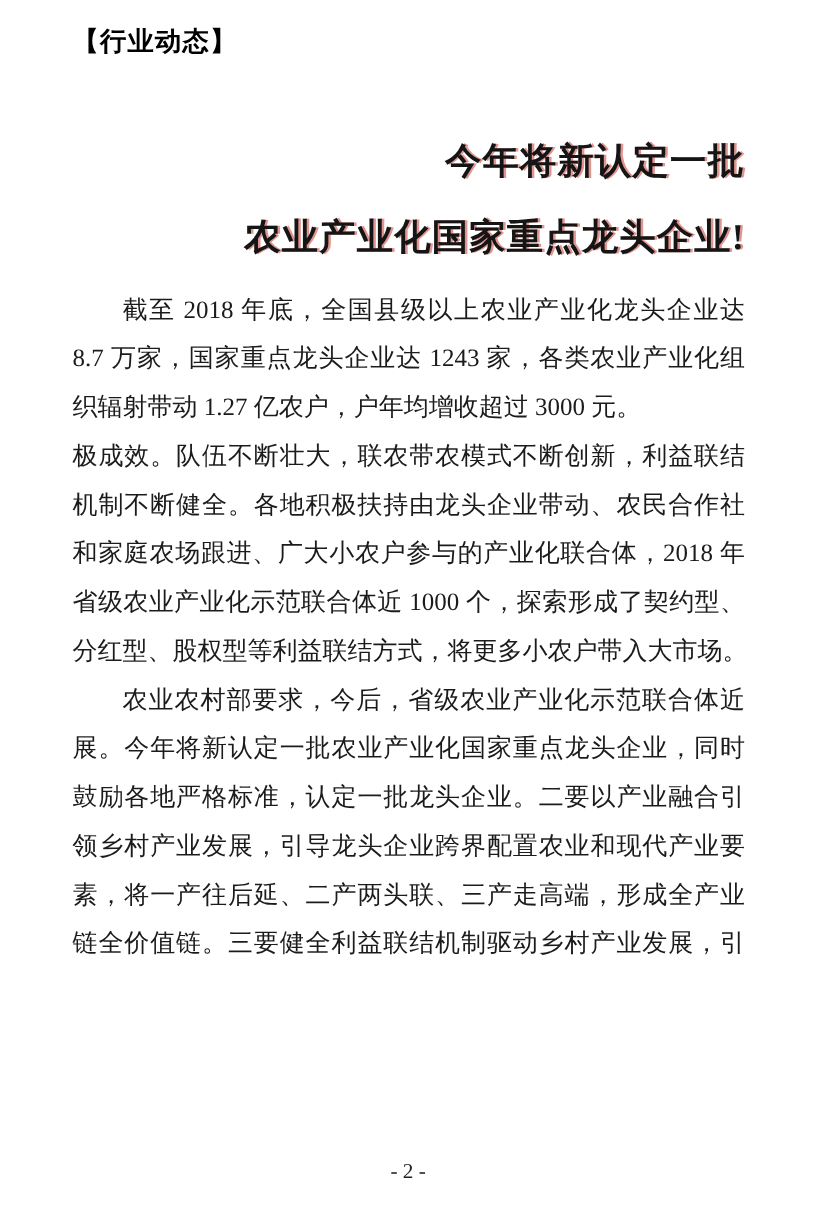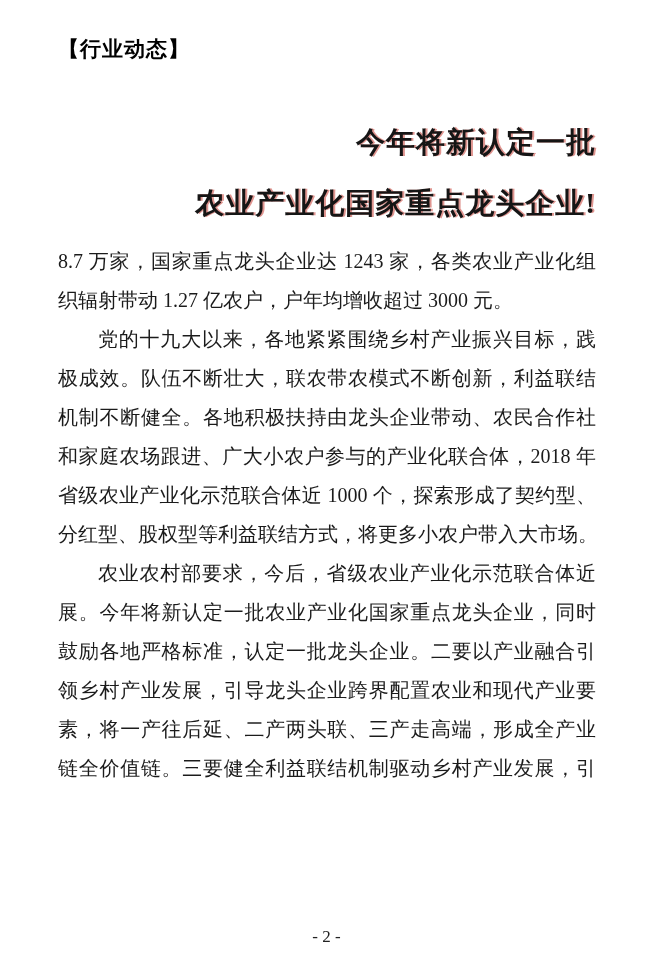--- a/index.html
+++ b/index.html
@@ -13,22 +13,22 @@
   body{font-family:"Liberation Serif","DejaVu Serif",serif;}
   .page{
     position:relative;
     width:653px;height:969px;
     margin:0 auto;
     background:var(--bg);
     padding:0 57px 0 58px;
     overflow:hidden;
   }
   .header{
-    margin-top:36px;
-    font-family:Liberation Sans, sans-serif;
+    margin-top:23px;
+    font-family:Liberation Mono, monospace;
     font-weight:bold;
     font-size:21px;
     line-height:26px;
     color:#000;
     letter-spacing:1px;
   }
   .title{
     margin-top:50px;
     text-align:right;
     font-weight:bold;
@@ -72,23 +72,23 @@
 <div class="page">
 
   <div class="header">【行业动态】</div>
 
   <h1 class="title">
     <span class="title-line">今年将新认定一批</span>
     <span class="title-line">农业产业化国家重点龙头企业!</span>
   </h1>
 
   <div class="body" id="article-body">
+      <div class="line indent">截至 2018 年底，全国县级以上农业产业化龙头企业达</div>
       <div class="line">8.7 万家，国家重点龙头企业达 1243 家，各类农业产业化组</div>
       <div class="line para-end">织辐射带动 1.27 亿农户，户年均增收超过 3000 元。</div>
-      <div class="line indent">党的十九大以来，各地紧紧围绕乡村产业振兴目标，践</div>
       <div class="line">极成效。队伍不断壮大，联农带农模式不断创新，利益联结</div>
       <div class="line">机制不断健全。各地积极扶持由龙头企业带动、农民合作社</div>
       <div class="line">和家庭农场跟进、广大小农户参与的产业化联合体，2018 年</div>
       <div class="line">省级农业产业化示范联合体近 1000 个，探索形成了契约型、</div>
       <div class="line para-end">分红型、股权型等利益联结方式，将更多小农户带入大市场。</div>
       <div class="line indent">农业农村部要求，今后，省级农业产业化示范联合体近</div>
       <div class="line">展。今年将新认定一批农业产业化国家重点龙头企业，同时</div>
       <div class="line">鼓励各地严格标准，认定一批龙头企业。二要以产业融合引</div>
       <div class="line">领乡村产业发展，引导龙头企业跨界配置农业和现代产业要</div>
       <div class="line">素，将一产往后延、二产两头联、三产走高端，形成全产业</div>

